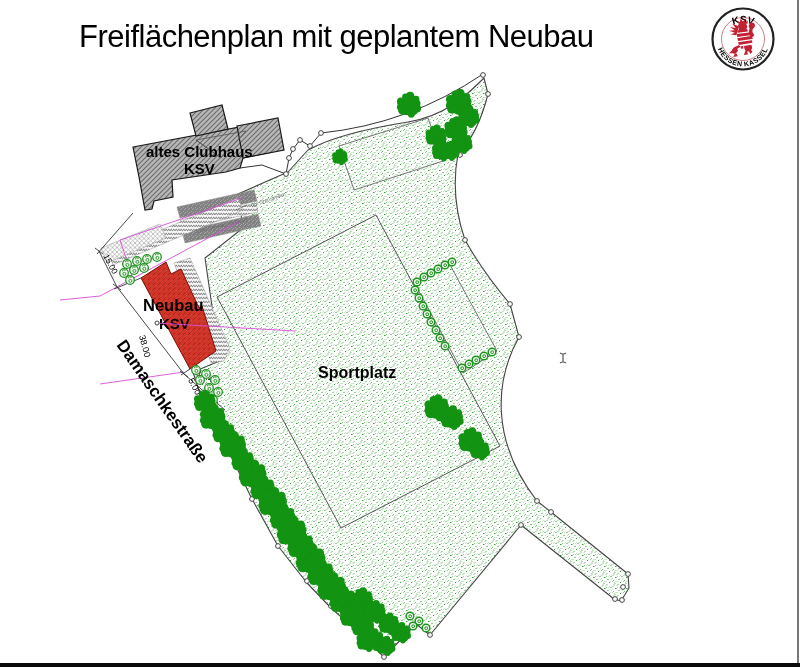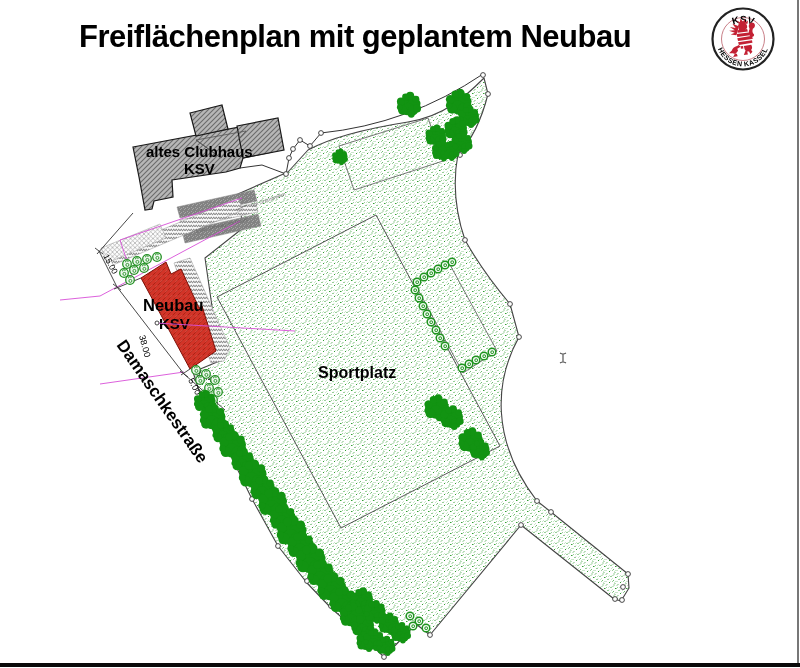--- a/index.html
+++ b/index.html
@@ -1,17 +1,17 @@
 <!DOCTYPE html>
 <html><head>
 <meta charset="utf-8">
 <style>
 html,body{margin:0;padding:0;background:#fff;}
 #page{position:relative;width:800px;height:668px;background:#fff;overflow:hidden;font-family:"Liberation Sans",sans-serif;}
-#title{position:absolute;left:79px;top:19px;font-size:31px;font-weight:bold;color:#000;white-space:nowrap;letter-spacing:-0.5px;}
+#title{position:absolute;left:79px;top:19px;font-size:31px;font-weight:normal;color:#000;white-space:nowrap;letter-spacing:-0.5px;}
 svg{position:absolute;left:0;top:0;}
 </style>
 </head>
 <body>
 <div id="page">
 
 <div id="title">Freiflächenplan mit geplantem Neubau</div>
 
 <svg id="plan" width="800" height="668" viewBox="0 0 800 668">
 <defs>

